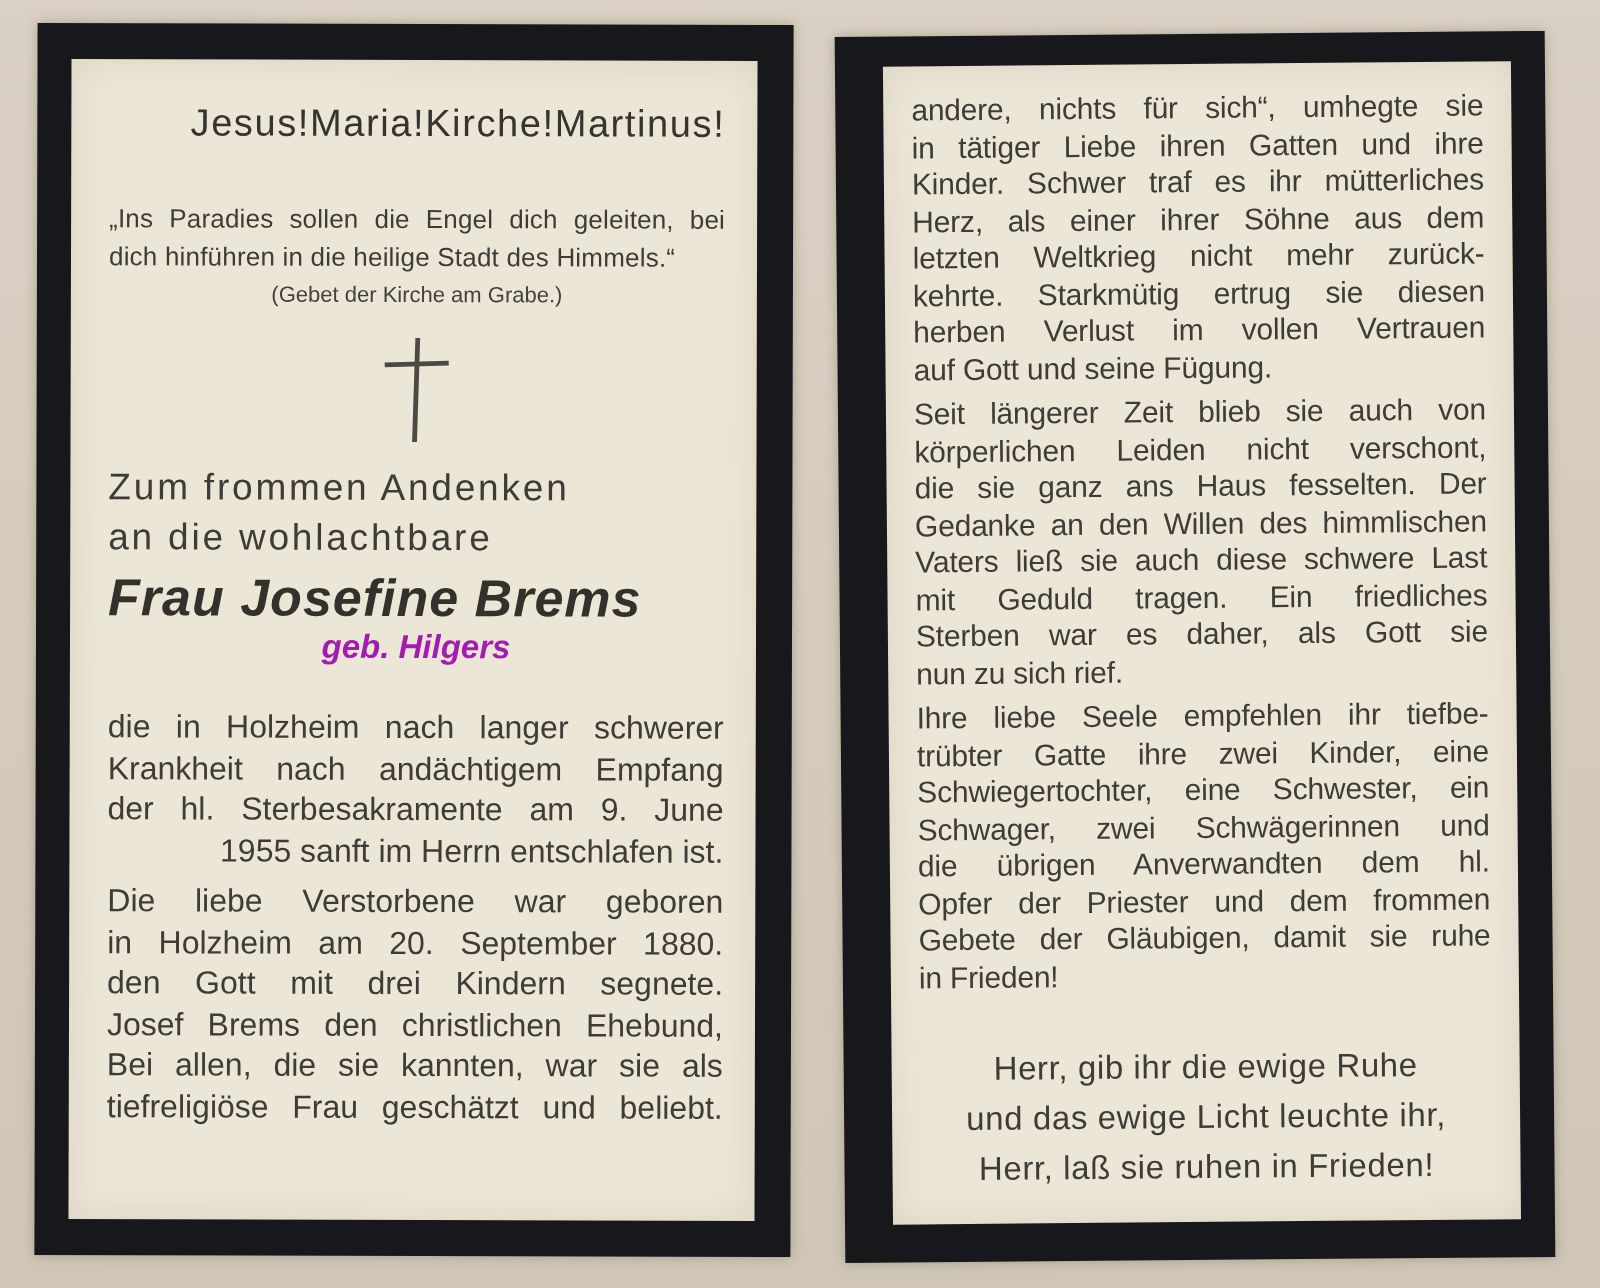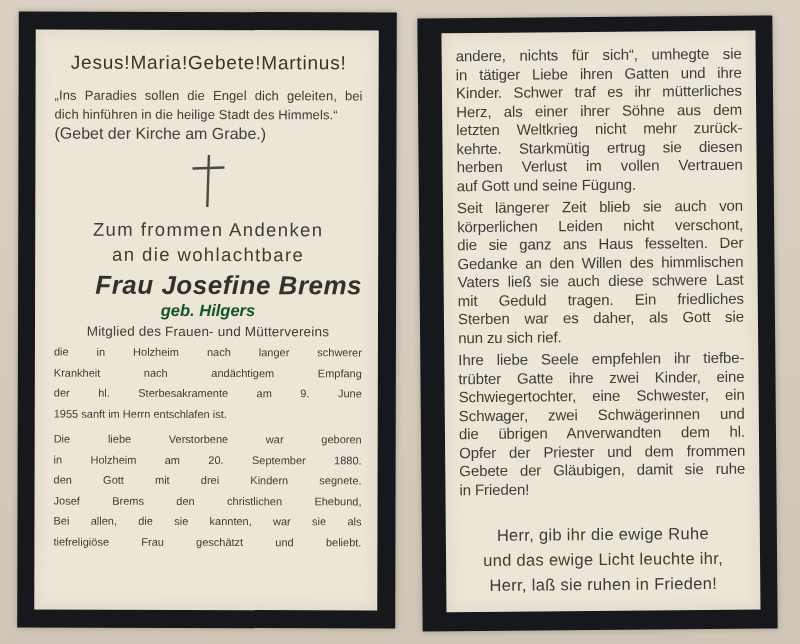--- a/index.html
+++ b/index.html
@@ -29,66 +29,66 @@
   .paper{
     position:absolute;
     background:var(--paper);
     box-shadow:inset 0 0 18px rgba(120,100,70,.14);
   }
   .card-left .paper{inset:18px 18px 18px 17px;padding:14px 16px 0 19px;}
   .card-right .paper{inset:15px 17px 19px 24px;padding:14px 14px 0 14px;}
 
   
   .invocation{
-    display:flex;justify-content:center;align-items:baseline;
+    display:flex;justify-content:flex-end;align-items:baseline;
     font-size:19px;letter-spacing:.8px;color:#35342f;
     margin-top:8px;height:24px;
   }
-  .quote{margin-top:10px;font-size:13px;letter-spacing:.1px;color:#42413b;}
+  .quote{margin-top:24px;font-size:13px;letter-spacing:.1px;color:#42413b;}
   .quote .tline{line-height:19px;}
-  .quote-source{font-size:16px;text-align:left;line-height:18px;margin-top:1px;color:#42413b;}
+  .quote-source{font-size:11px;text-align:center;line-height:18px;margin-top:1px;color:#42413b;}
   .cross-wrap{margin-top:10px;text-align:center;height:56px;}
   .cross-wrap svg{display:inline-block;}
-  .dedication{margin-top:8px;text-align:center;font-size:18.5px;letter-spacing:1.4px;color:#36352f;}
+  .dedication{margin-top:8px;font-size:18.5px;letter-spacing:1.4px;color:#36352f;}
   .dedication .tline{line-height:25px;}
   .deceased-name{
-    margin-top:3px;text-align:right;
+    margin-top:3px;text-align:left;
     font-size:26px;font-weight:bold;font-style:italic;
     letter-spacing:.5px;line-height:30px;color:#32312c;
   }
   .maiden-name{
     text-align:center;font-size:16.5px;font-weight:bold;font-style:italic;
-    line-height:21px;color:#14532d;
+    line-height:21px;color:#a21caf;
   }
   .membership{margin-top:2px;text-align:center;font-size:13.5px;letter-spacing:.2px;line-height:17px;}
 
   
-  .body-left{margin-top:2px;font-size:11px;}
-  .body-left .tline{line-height:20.5px;}
+  .body-left{margin-top:20px;font-size:16px;}
+  .body-left .tline{line-height:20.5px;text-align:right;}
   .body-left .para{margin-bottom:5px;}
   .body-right{font-size:15px;letter-spacing:-.1px;}
   .body-right .tline{line-height:18.5px;}
   .body-right .para{margin-bottom:4px;}
   .tline{white-space:nowrap;color:var(--ink);}
   .tline.just{text-align:justify;text-align-last:justify;white-space:normal;}
 
   
   .closing-prayer{margin-top:24px;text-align:center;font-size:16.5px;letter-spacing:.3px;color:#3a3934;}
   .closing-prayer .tline{line-height:25px;white-space:nowrap;}
 </style>
 </head>
 <body>
 
 <div class="card card-left">
   <div class="paper">
 
     <div class="invocation">
         <span>Jesus!</span>
         <span>Maria!</span>
-        <span>Gebete!</span>
+        <span>Kirche!</span>
         <span>Martinus!</span>
       </div>
 
     <div class="quote">
         <div class="tline just">„Ins Paradies sollen die Engel dich geleiten, bei</div>
         <div class="tline">dich hinführen in die heilige Stadt des Himmels.“</div>
       </div>
 
     <div class="quote-source">(Gebet der Kirche am Grabe.)</div>
 
@@ -101,21 +101,20 @@
 
     <div class="dedication">
         <div class="tline">Zum frommen Andenken</div>
         <div class="tline">an die wohlachtbare</div>
       </div>
 
     <div class="deceased-name">Frau Josefine Brems</div>
 
     <div class="maiden-name">geb. Hilgers</div>
 
-    <div class="membership">Mitglied des Frauen- und Müttervereins</div>
 
     <div class="body-left">
         <div class="para">
           <div class="tline just">die in Holzheim nach langer schwerer</div>
           <div class="tline just">Krankheit nach andächtigem Empfang</div>
           <div class="tline just">der hl. Sterbesakramente am 9. June</div>
           <div class="tline">1955 sanft im Herrn entschlafen ist.</div>
         </div>
         <div class="para">
           <div class="tline just">Die liebe Verstorbene war geboren</div>

